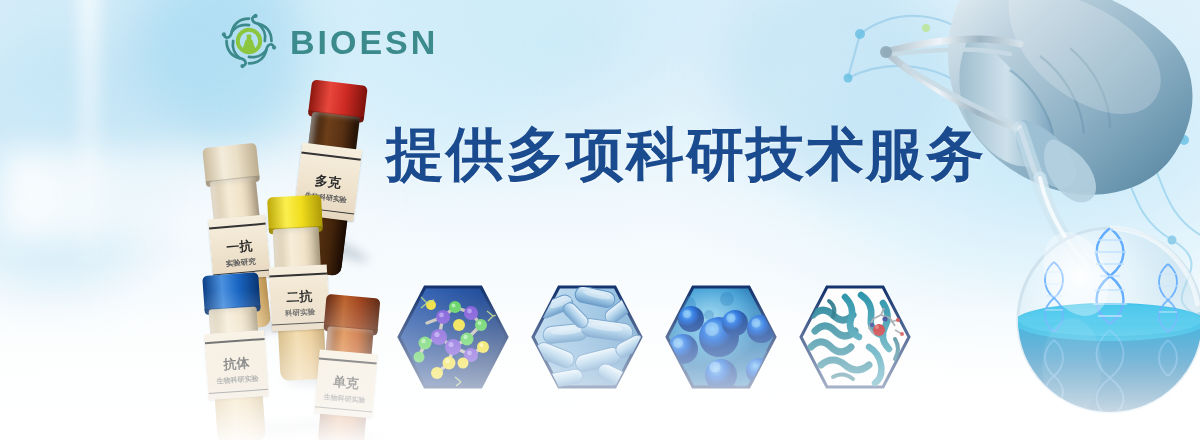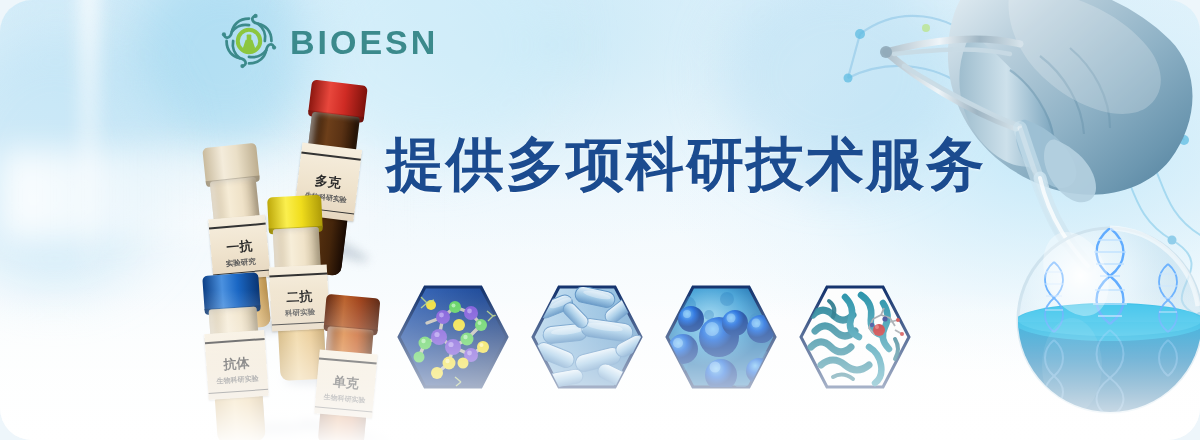--- a/index.html
+++ b/index.html
@@ -11,21 +11,20 @@
 
   .banner {
     position:relative;
     width:1200px; height:440px;
     overflow:hidden;
     background:
       radial-gradient(ellipse 520px 300px at 88% 34%, rgba(190,230,248,.85) 0%, rgba(225,243,252,.35) 55%, rgba(255,255,255,0) 78%),
       radial-gradient(ellipse 420px 260px at 46% 10%, rgba(196,231,246,.72) 0%, rgba(233,246,253,.28) 60%, rgba(255,255,255,0) 80%),
       radial-gradient(ellipse 300px 220px at 12% 14%, rgba(200,231,246,.6) 0%, rgba(255,255,255,0) 75%),
       linear-gradient(178deg, #d7eefa 0%, #e6f4fb 22%, #f2f9fd 48%, #fbfdfe 72%, #ffffff 100%);
-    border-radius: 32px;
   }
 
   
   .bg-blob { position:absolute; border-radius:50%; filter:blur(26px); pointer-events:none; }
   .blob-a { left:130px; top:-40px; width:190px; height:190px; background:rgba(150,212,238,.55); }
   .blob-b { left:-60px; top:30px;  width:230px; height:260px; background:rgba(178,222,243,.45); }
   .blob-c { left:300px; top:-70px; width:260px; height:230px; background:rgba(205,236,250,.55); }
   .blob-d { left:720px; top:-30px; width:240px; height:210px; background:rgba(168,216,240,.40); }
   .bg-streak {
     position:absolute; left:80px; top:-20px; width:18px; height:320px;
@@ -50,21 +49,21 @@
     font-size:34px; font-weight:700; letter-spacing:3px; color:#3b8a8c;
     font-family:"Liberation Sans",sans-serif;
   }
   .logo-cn {
     font-size:27px; font-weight:700; letter-spacing:4px; color:#3b8a8c;
     margin-top:4px;
   }
 
   
   .headline {
-    position:absolute; left:386px; top:126px;
+    position:absolute; left:386px; top:116px;
     font-size:58px; font-weight:700; letter-spacing:2px;
     color:#1b4b8f; white-space:nowrap;
     text-shadow:0 1px 2px rgba(255,255,255,.75);
   }
   .subhead {
     position:absolute; left:420px; top:224px;
     font-size:25px; font-weight:700; letter-spacing:1.5px;
     color:#1b4b8f; white-space:nowrap;
     text-shadow:0 1px 2px rgba(255,255,255,.7);
   }

